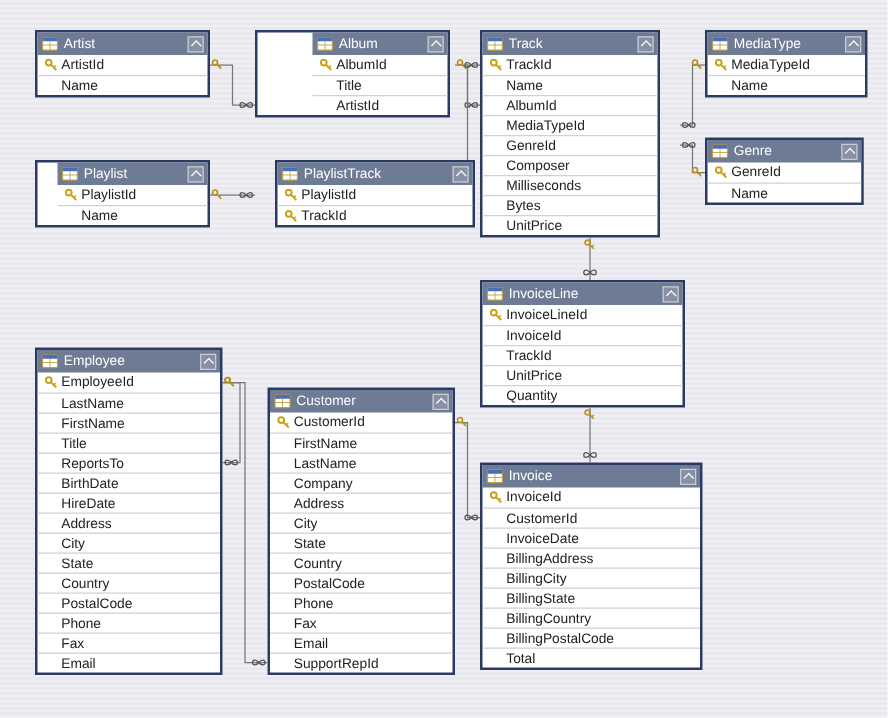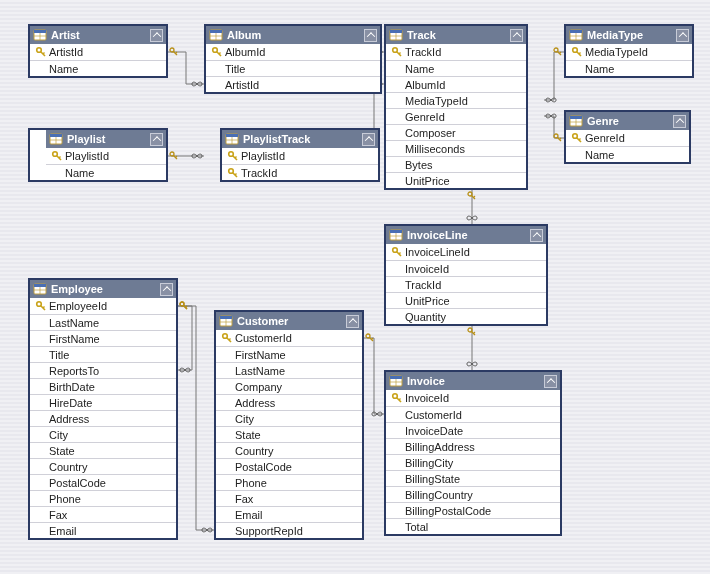--- a/index.html
+++ b/index.html
@@ -37,21 +37,21 @@
   .table-icon {
     width: 14px;
     height: 14px;
     margin-right: 4px;
     flex-shrink: 0;
     display: inline-block;
   }
   .table-icon svg { display: block; }
   .table-title {
     flex: 1;
-    font-weight: bold;
+    font-weight: normal;
     font-size: 11px;
     white-space: nowrap;
   }
   .collapse-btn {
     width: 13px;
     height: 13px;
     border: 1px solid #c8ccd8;
     background: #8890a4;
     display: flex;
     align-items: center;
@@ -221,21 +221,21 @@
 </svg>
           </span>
           <span class="col-name">ArtistId</span>
         </div>
         <div class="row">
           <span class="key-cell"></span>
           <span class="col-name">Name</span>
         </div>
       </div>
     </div>
-    <div class="table" style="left: 204px; top: 24px; width: 178px;">
+    <div class="table" style="left: 204px; top: 24px; width: 156px; padding-left: 44px;">
       <div class="table-header">
         <span class="table-icon">
 <svg width="14" height="14" viewBox="0 0 14 14">
   <rect x="1" y="2" width="12" height="10" rx="1" fill="#fff" stroke="#c0a040" stroke-width="1"></rect>
   <rect x="1" y="2" width="12" height="3" fill="#4a6fb3"></rect>
   <line x1="1" y1="8" x2="13" y2="8" stroke="#c0a040" stroke-width="0.7"></line>
   <line x1="7" y1="5" x2="7" y2="12" stroke="#c0a040" stroke-width="0.7"></line>
 </svg>
         </span>
         <span class="table-title">Album</span>

